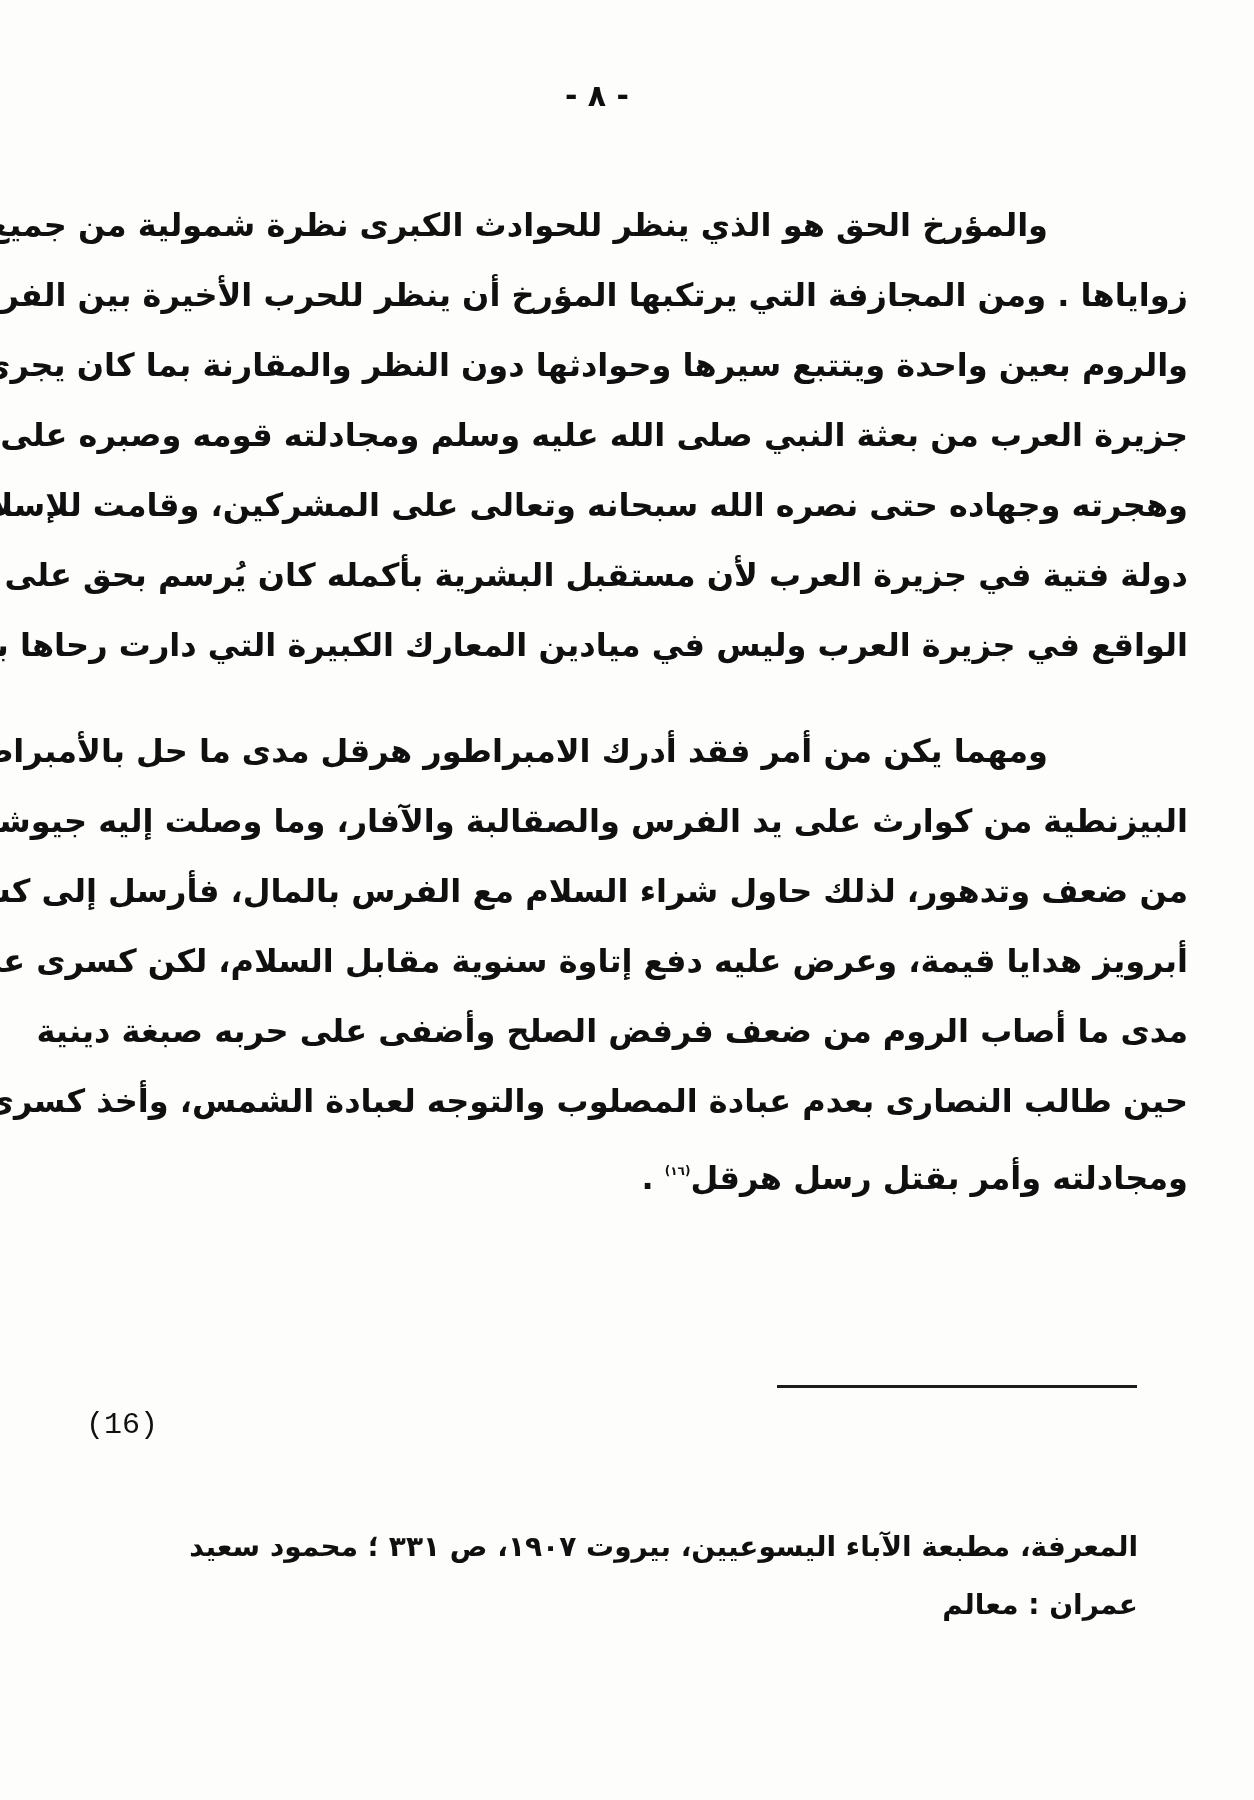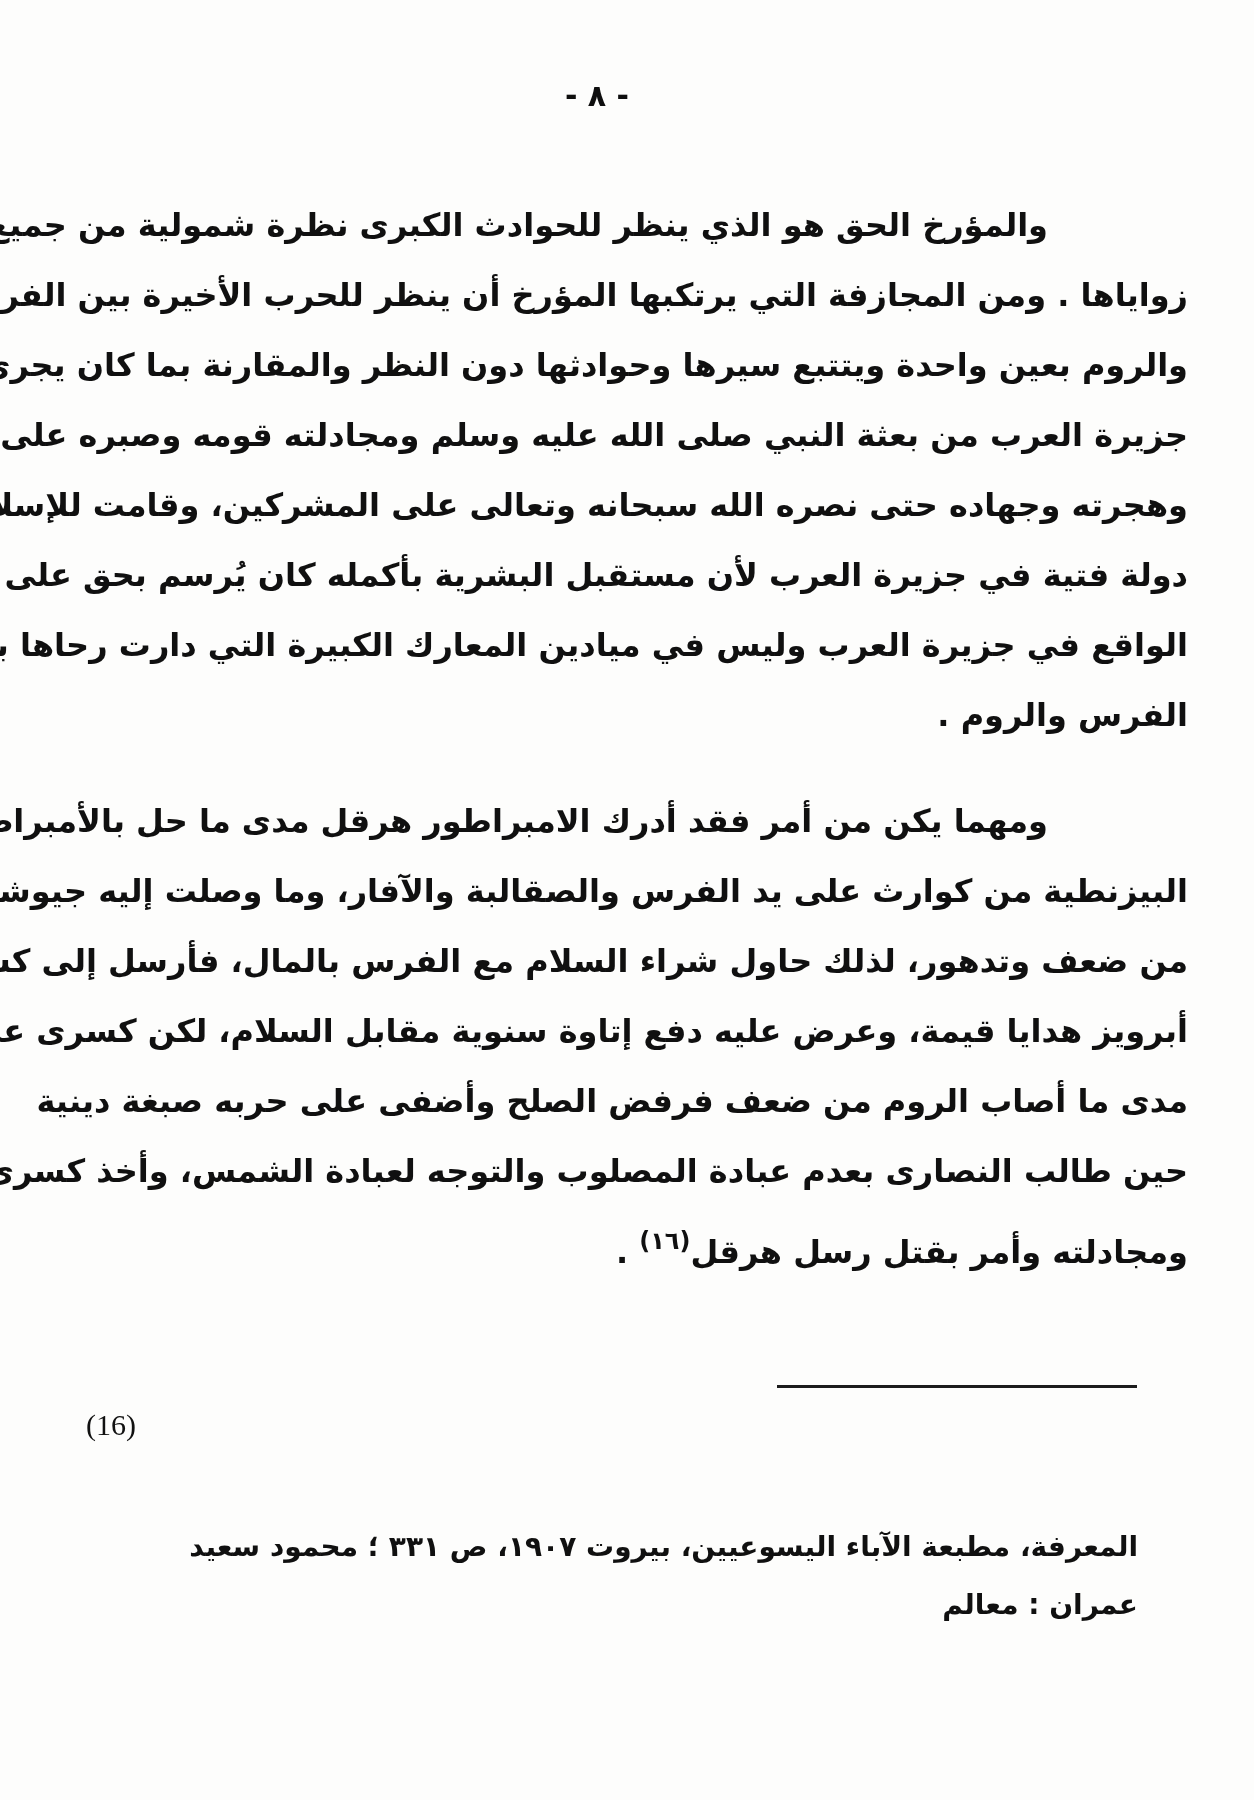--- a/index.html
+++ b/index.html
@@ -44,40 +44,40 @@
     text-align: justify;
     text-align-last: justify;
     white-space: nowrap;
   }
   .line.first-line { padding-right: 140px; }
   .line.last-line {
     text-align: right;
     text-align-last: right;
   }
   .fn-ref-sup {
-    font-size: 24px;
+    font-size: 12px;
     vertical-align: 14px;
     letter-spacing: 1px;
   }
   .footnote-divider {
     position: absolute;
     top: 1385px;
     left: 777px;
     width: 360px;
     height: 3px;
     background: #1c1c1c;
   }
   .footnote-en {
     position: absolute;
     top: 1402px;
     left: 86px;
     width: 1090px;
     display: flex;
     direction: ltr;
-    font-family: Liberation Serif, serif;
+    font-family: Liberation Mono, monospace;
     font-size: 30px;
     line-height: 46px;
     color: #111;
   }
   .fn-marker {
     flex: 0 0 88px;
     font-weight: normal;
   }
   .fn-en-lines { flex: 1; }
   .footnote-ar {
@@ -103,21 +103,20 @@
   <div class="body-text">
 
     <div class="para para-1">
       <div class="line first-line">والمؤرخ الحق هو الذي ينظر للحوادث الكبرى نظرة شمولية من جميع</div>
       <div class="line">زواياها . ومن المجازفة التي يرتكبها المؤرخ أن ينظر للحرب الأخيرة بين الفرس</div>
       <div class="line">والروم بعين واحدة ويتتبع سيرها وحوادثها دون النظر والمقارنة بما كان يجري في</div>
       <div class="line">جزيرة العرب من بعثة النبي صلى الله عليه وسلم ومجادلته قومه وصبره على أذاهم</div>
       <div class="line">وهجرته وجهاده حتى نصره الله سبحانه وتعالى على المشركين، وقامت للإسلام</div>
       <div class="line">دولة فتية في جزيرة العرب لأن مستقبل البشرية بأكمله كان يُرسم بحق على أرض</div>
       <div class="line">الواقع في جزيرة العرب وليس في ميادين المعارك الكبيرة التي دارت رحاها بين</div>
-      <div class="line last-line">الفرس والروم .</div>
     </div>
 
     <div class="para para-2">
       <div class="line first-line">ومهما يكن من أمر فقد أدرك الامبراطور هرقل مدى ما حل بالأمبراطورية</div>
       <div class="line">البيزنطية من كوارث على يد الفرس والصقالبة والآفار، وما وصلت إليه جيوشها</div>
       <div class="line">من ضعف وتدهور، لذلك حاول شراء السلام مع الفرس بالمال، فأرسل إلى كسرى</div>
       <div class="line">أبرويز هدايا قيمة، وعرض عليه دفع إتاوة سنوية مقابل السلام، لكن كسرى عرف</div>
       <div class="line">مدى ما أصاب الروم من ضعف فرفض الصلح وأضفى على حربه صبغة دينية</div>
       <div class="line">حين طالب النصارى بعدم عبادة المصلوب والتوجه لعبادة الشمس، وأخذ كسرى</div>
       <div class="line last-line"><span>ومجادلته وأمر بقتل رسل هرقل</span><span class="fn-ref-sup">(١٦)</span><span> .</span></div>

